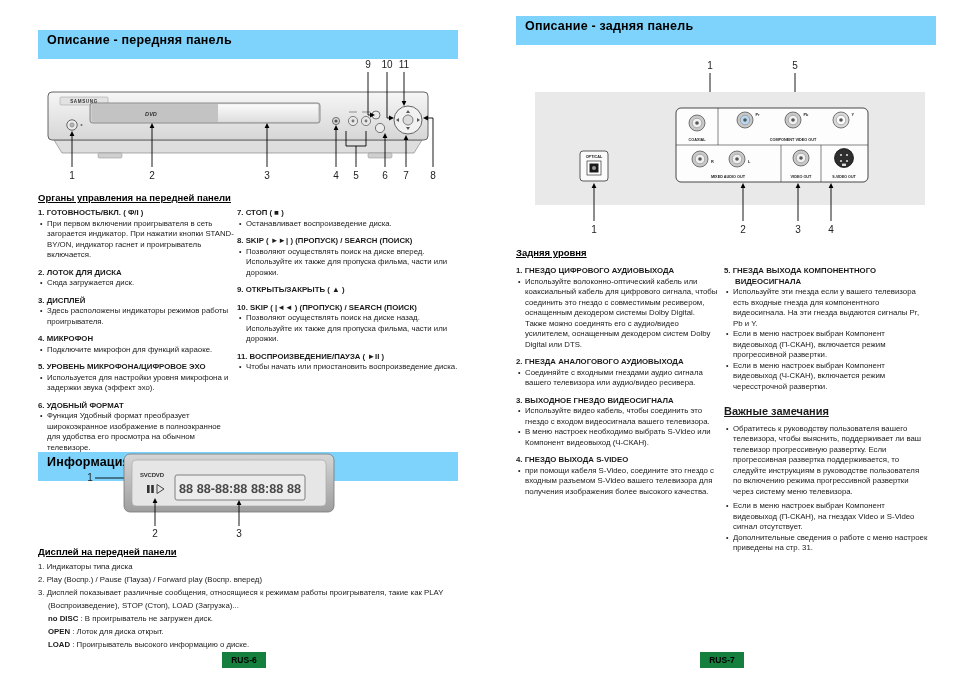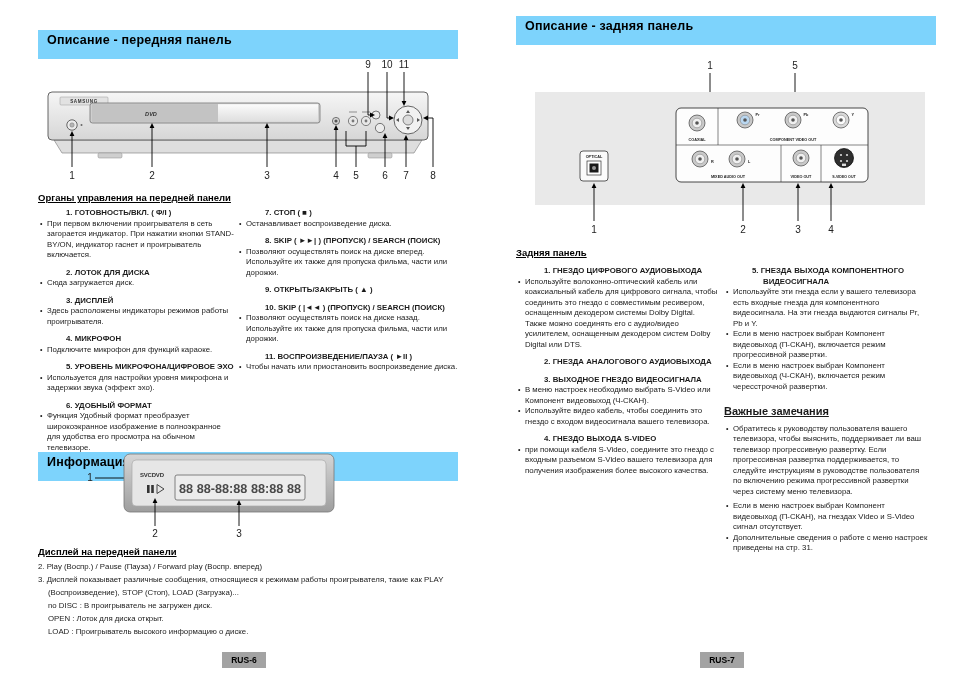--- a/index.html
+++ b/index.html
@@ -6,28 +6,28 @@
   .page{position:relative;width:954px;height:677px;background:#ffffff;
         font-family:"Liberation Sans",sans-serif;color:#111;overflow:hidden;}
   .bar{position:absolute;height:29px;background:#7dd3fc;font-weight:bold;font-size:12.5px;
        line-height:21px;padding-left:9px;box-sizing:border-box;color:#000;letter-spacing:.2px;}
   .bar.b1{left:38px;top:30px;width:420px;}
   .bar.b2{left:516px;top:16px;width:420px;}
   .bar.b3{left:38px;top:452px;width:420px;}
   .uhead{position:absolute;font-weight:bold;font-size:9.5px;text-decoration:underline;color:#000;}
   .col{position:absolute;font-size:7.8px;line-height:10.5px;color:#1a1a1a;}
   .itm{margin-bottom:7px;}
-  .itm .t{font-weight:bold;padding-left:11px;text-indent:-11px;margin-left:28px;}
+  .itm .t{font-weight:bold;padding-left:11px;text-indent:-11px;}
   .bl{position:relative;padding-left:9px;}
   .bl::before{content:"•";position:absolute;left:2px;top:0;font-size:7px;}
   .dl{position:absolute;left:38px;top:560px;width:424px;font-size:7.8px;line-height:13px;color:#1a1a1a;}
   .dl .it{padding-left:10px;text-indent:-10px;}
   .dl .st{margin-left:10px;}
-  .b{font-weight:normal;}
-  .pg{position:absolute;width:44px;height:16px;background:#a3a3a3;font-weight:bold;
+  .b{font-weight:bold;}
+  .pg{position:absolute;width:44px;height:16px;background:#15803d;font-weight:bold;
       font-size:8.5px;text-align:center;line-height:16px;color:#000;}
   svg{position:absolute;}
   svg text{font-family:"Liberation Sans",sans-serif;}
   .num{font-size:10px;fill:#222;}
   .arr{stroke:#000;stroke-width:0.9;fill:none;}
   .ah{fill:#000;stroke:none;}
 </style>
 </head>
 <body>
 
@@ -208,20 +208,21 @@
       <polygon class="ah" points="72.6,53 77.4,53 75,48"></polygon>
     <path class="arr" d="M159,76 V55"></path>
       <polygon class="ah" points="156.6,55 161.4,55 159,50"></polygon>
     <text class="num" x="75" y="87" text-anchor="middle">2</text>
     <text class="num" x="159" y="87" text-anchor="middle">3</text>
   </svg>
 
   <div class="uhead" style="left:38px;top:546px">Дисплей на передней панели</div>
 
   <div class="dl">
+    <div class="it">1. Индикаторы типа диска</div>
     <div class="it">2. Play (Воспр.) / Pause (Пауза) / Forward play (Воспр. вперед)</div>
     <div class="it">3. Дисплей показывает различные сообщения, относящиеся к режимам работы проигрывателя, такие как PLAY (Воспроизведение), STOP (Стоп), LOAD (Загрузка)...</div>
     <div class="st"><span class="b">no DISC</span><span> : В проигрыватель не загружен диск.</span></div>
     <div class="st"><span class="b">OPEN</span><span> : Лоток для диска открыт.</span></div>
     <div class="st"><span class="b">LOAD</span><span> : Проигрыватель высокого информацию о диске.</span></div>
   </div>
 
   <div class="pg" style="left:222px;top:652px">RUS-6</div>
 
   <div class="bar b2">Описание - задняя панель</div>
@@ -313,34 +314,35 @@
       <polygon class="ah" points="235.6,133 240.4,133 238,128"></polygon>
     <path class="arr" d="M293,166 V133"></path>
       <polygon class="ah" points="290.6,133 295.4,133 293,128"></polygon>
     <path class="arr" d="M326,166 V133"></path>
       <polygon class="ah" points="323.6,133 328.4,133 326,128"></polygon>
     <text class="num" x="238" y="178" text-anchor="middle">2</text>
     <text class="num" x="293" y="178" text-anchor="middle">3</text>
     <text class="num" x="326" y="178" text-anchor="middle">4</text>
   </svg>
 
-  <div class="uhead" style="left:516px;top:247px">Задняя панель</div>
+  <div class="uhead" style="left:516px;top:247px">Задняя уровня</div>
 
   <div class="col" style="left:516px;top:266px;width:202px">
     <div class="itm">
       <div class="t">1. ГНЕЗДО ЦИФРОВОГО АУДИОВЫХОДА</div>
       <div class="bl">Используйте волоконно-оптический кабель или коаксиальный кабель для цифрового сигнала, чтобы соединить это гнездо с совместимым ресивером, оснащенным декодером системы Dolby Digital. Также можно соединять его с аудио/видео усилителем, оснащенным декодером систем Dolby Digital или DTS.</div>
     </div>
     <div class="itm">
       <div class="t">2. ГНЕЗДА АНАЛОГОВОГО АУДИОВЫХОДА</div>
+      <div class="bl">Соединяйте с входными гнездами аудио сигнала вашего телевизора или аудио/видео ресивера.</div>
     </div>
     <div class="itm">
       <div class="t">3. ВЫХОДНОЕ ГНЕЗДО ВИДЕОСИГНАЛА</div>
+      <div class="bl">Используйте видео кабель, чтобы соединить это гнездо с входом видеосигнала вашего телевизора.</div>
       <div class="bl">В меню настроек необходимо выбрать S-Video или Компонент видеовыход (Ч-СКАН).</div>
-      <div class="bl">Используйте видео кабель, чтобы соединить это гнездо с входом видеосигнала вашего телевизора.</div>
     </div>
     <div class="itm">
       <div class="t">4. ГНЕЗДО ВЫХОДА S-VIDEO</div>
       <div class="bl">при помощи кабеля S-Video, соедините это гнездо с входным разъемом S-Video вашего телевизора для получения изображения более высокого качества.</div>
     </div>
   </div>
 
   <div class="col" style="left:724px;top:266px;width:204px">
     <div class="itm">
       <div class="t">5. ГНЕЗДА ВЫХОДА КОМПОНЕНТНОГО ВИДЕОСИГНАЛА</div>

